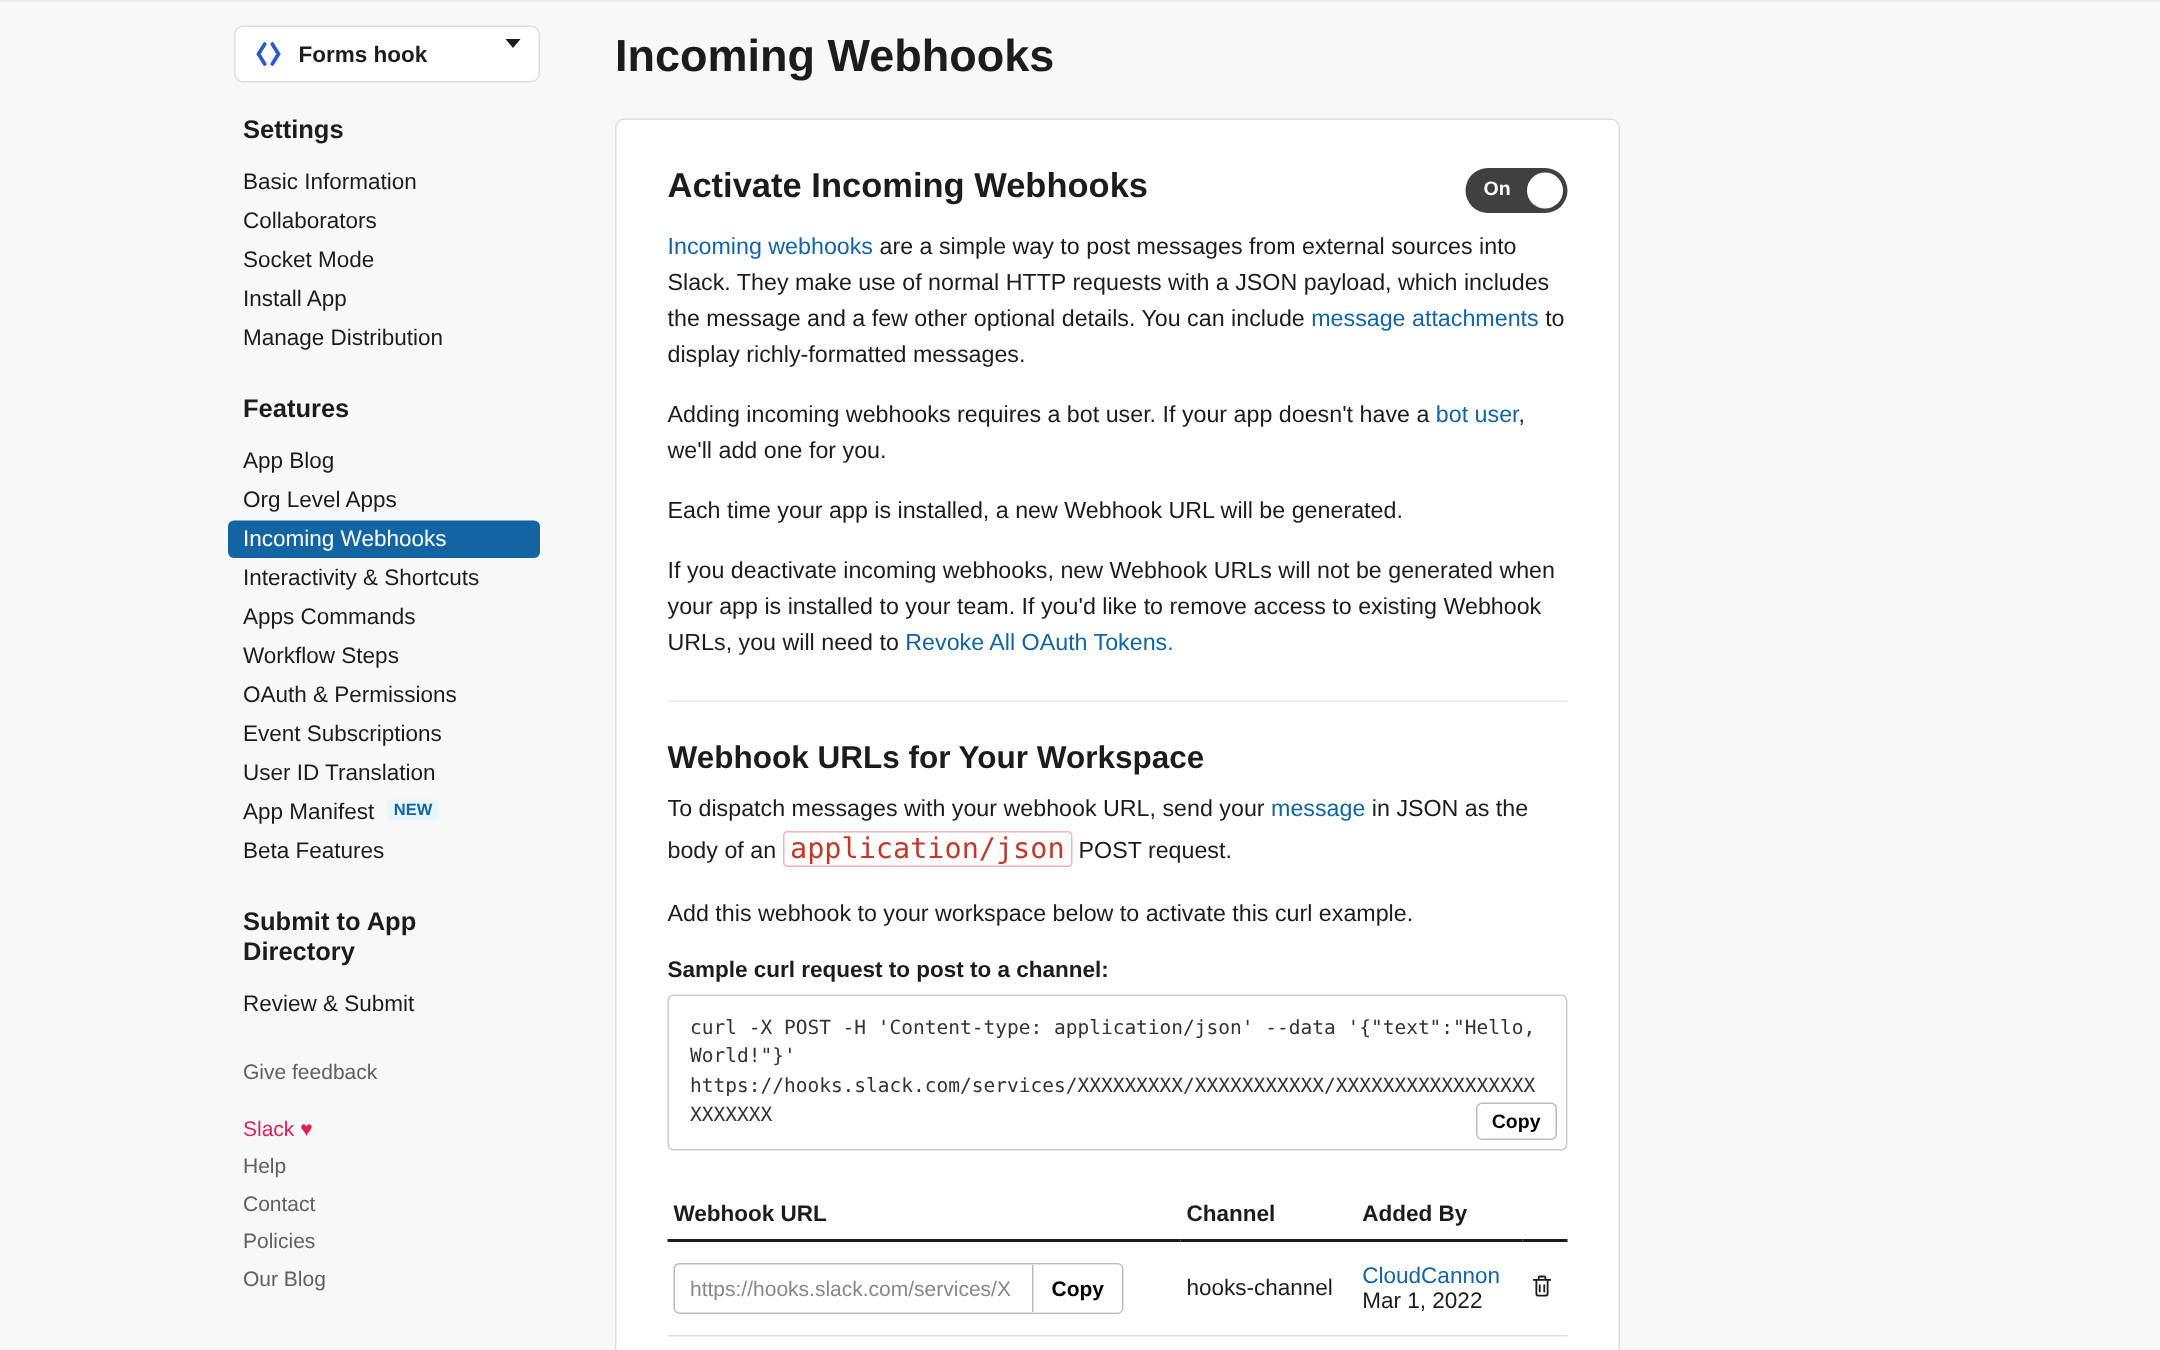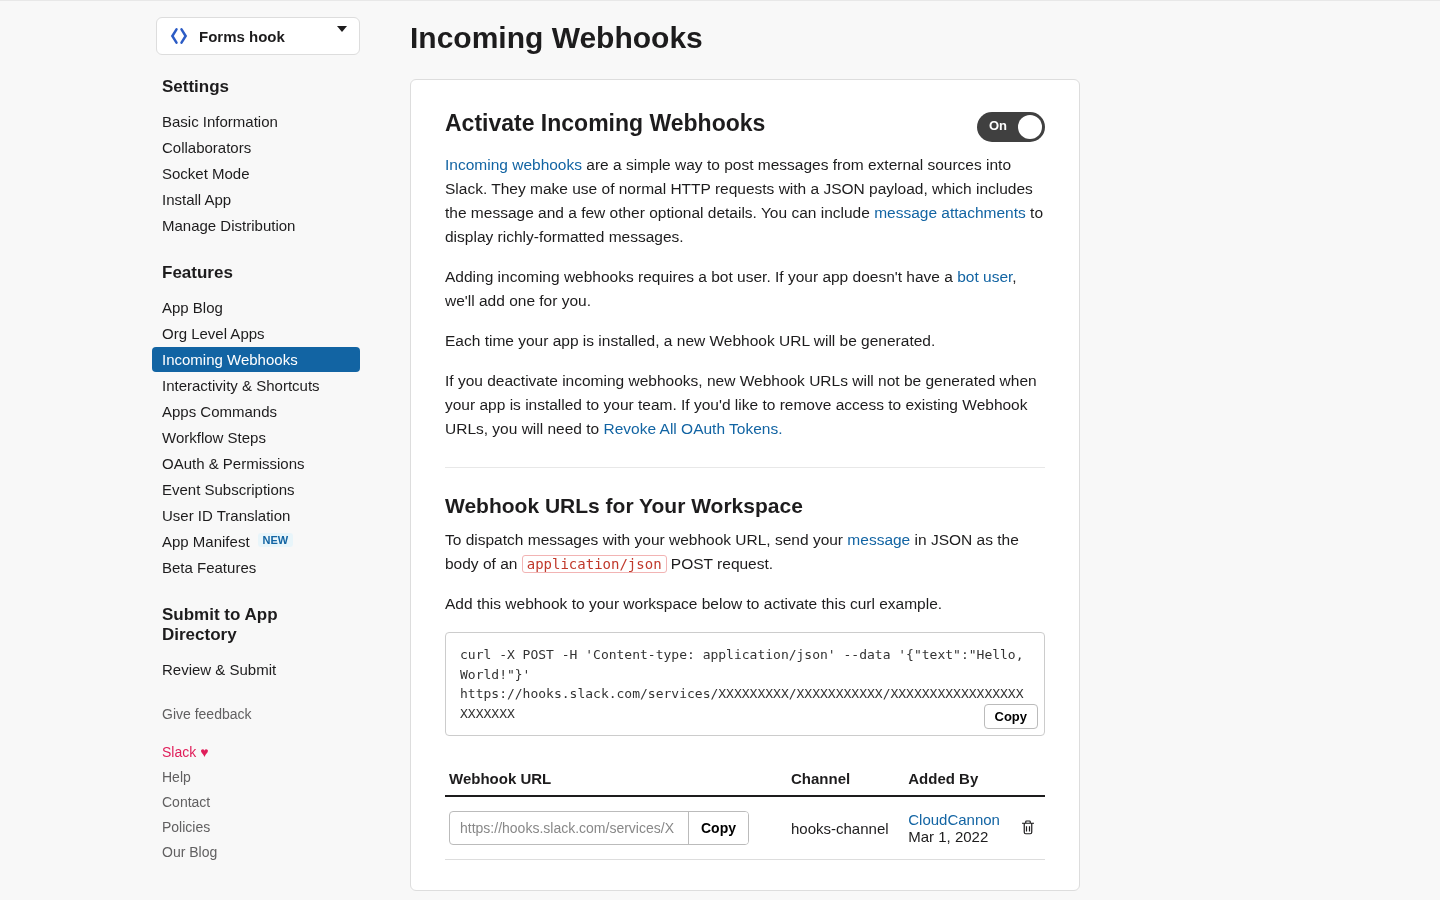--- a/index.html
+++ b/index.html
@@ -100,21 +100,21 @@
   .toggle .txt {
     position:absolute; left:12px; top:6px; color:#fff; font-weight:700; font-size:13px;
   }
 
   p.body { font-size:15.5px; line-height:1.55; margin:10px 0 16px 0; color:#1d1c1d;}
   hr.sep { border:none; border-top:1px solid #e8e8e8; margin:26px 0; }
 
   h2.sub { font-size:21px; font-weight:700; margin:16px 0 8px 0; }
   code.inline {
     font-family: ui-monospace, SFMono-Regular, Menlo, monospace;
-    font-size:14px;
+    font-size:19px;
     border:1px solid #f2b4b4;
     color:#c0392b;
     padding:0 4px;
     border-radius:3px;
     background:#fff;
   }
   .sample-label { font-weight:700; margin:16px 0 8px 0; font-size:15px;}
   .codebox {
     position:relative;
     border:1px solid #ccc;
@@ -287,20 +287,21 @@
       <hr class="sep">
 
       <h2 class="sub">Webhook URLs for Your Workspace</h2>
 
       <p class="body">
         <span>To dispatch messages with your webhook URL, send your </span><a class="link">message</a><span> in JSON as the body of an </span><code class="inline">application/json</code><span> POST request.</span>
       </p>
 
       <p class="body">Add this webhook to your workspace below to activate this curl example.</p>
 
+      <div class="sample-label">Sample curl request to post to a channel:</div>
 
       <div class="codebox"><span>curl -X POST -H 'Content-type: application/json' --data '{"text":"Hello, World!"}'
 https://hooks.slack.com/services/XXXXXXXXX/XXXXXXXXXXX/XXXXXXXXXXXXXXXXXXXXXXXX</span><button class="copy-btn-inset">Copy</button></div>
 
       <table class="hooks">
         <thead>
           <tr>
             <th>Webhook URL</th>
             <th>Channel</th>
             <th>Added By</th>

